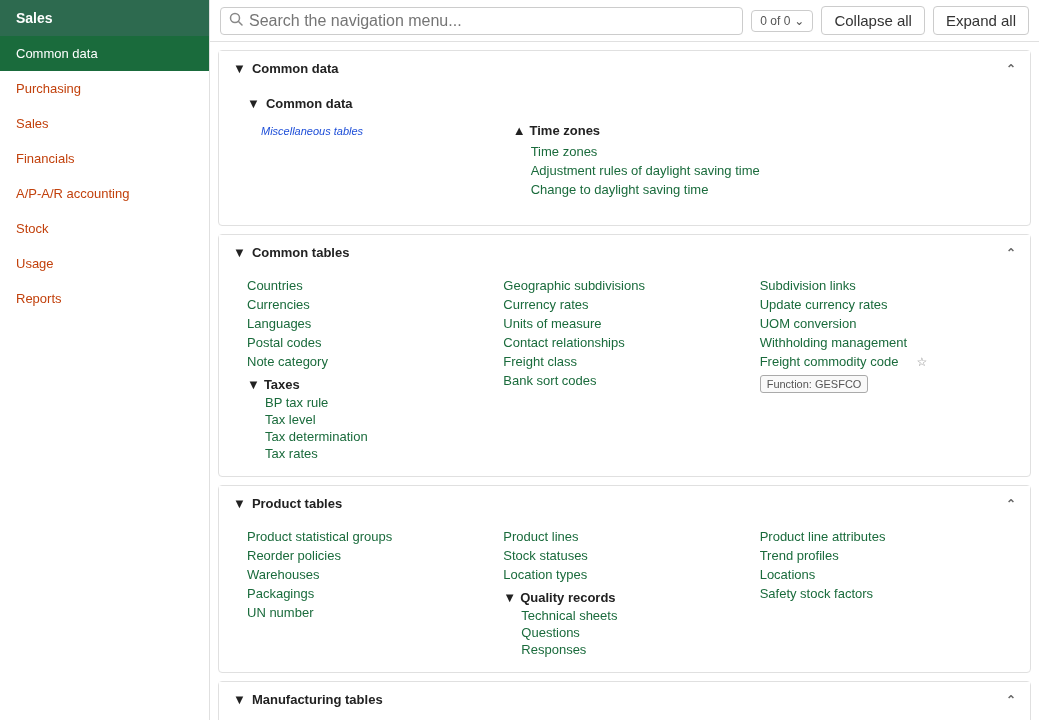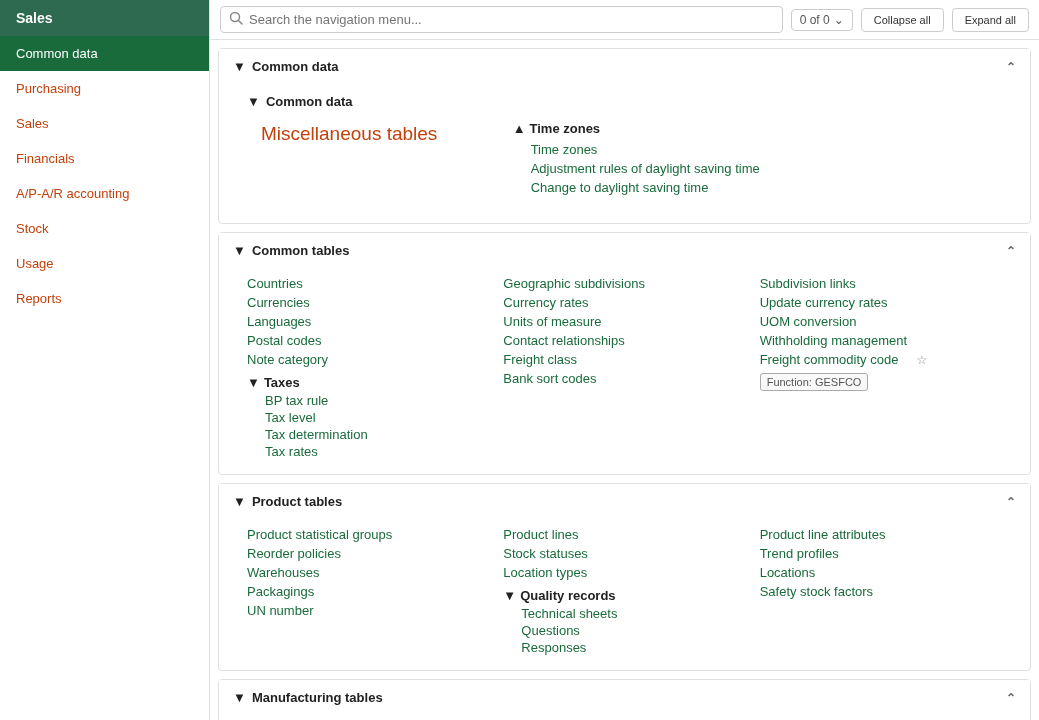--- a/index.html
+++ b/index.html
@@ -55,39 +55,39 @@
       border: 1px solid #ccc;
       border-radius: 4px;
       padding: 4px 8px;
       gap: 6px;
     }
     .search-icon-svg { color: #888; }
     .search-input {
       border: none;
       outline: none;
       width: 100%;
-      font-size: 13px;
+      font-size: 16px;
       color: #333;
     }
     .counter-badge {
       display: flex;
       align-items: center;
       gap: 4px;
       border: 1px solid #ccc;
       border-radius: 4px;
       padding: 3px 8px;
       font-size: 12px;
       color: #555;
       cursor: pointer;
     }
     .btn-collapse, .btn-expand {
       border: 1px solid #ccc;
       border-radius: 4px;
       padding: 5px 12px;
-      font-size: 11px;
+      font-size: 15px;
       cursor: pointer;
       background: #fff;
       color: #333;
     }
 
     
     .content-area {
       flex: 1;
       overflow-y: auto;
       padding: 0;
@@ -172,24 +172,25 @@
       color: #222;
       cursor: pointer;
       padding: 2px 0;
     }
     .nested-links { padding-left: 18px; }
     .nested-links .nav-link { padding: 1px 0; }
 
     
     .misc-link {
       display: inline-block;
-      color: #c2410c;
-      font-size: 19px;
+      color: #1d4ed8;
+      font-size: 11px;
       cursor: pointer;
       padding: 4px 0;
+      font-style: italic;
     }
 
     
     .tz-subsection { }
     .tz-header {
       display: flex;
       align-items: center;
       gap: 4px;
       font-size: 13px;
       font-weight: 600;

